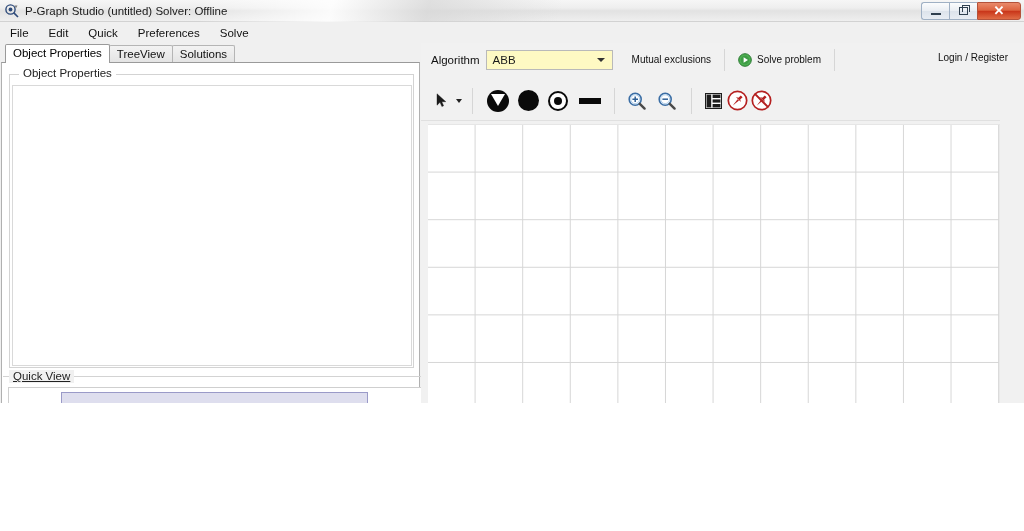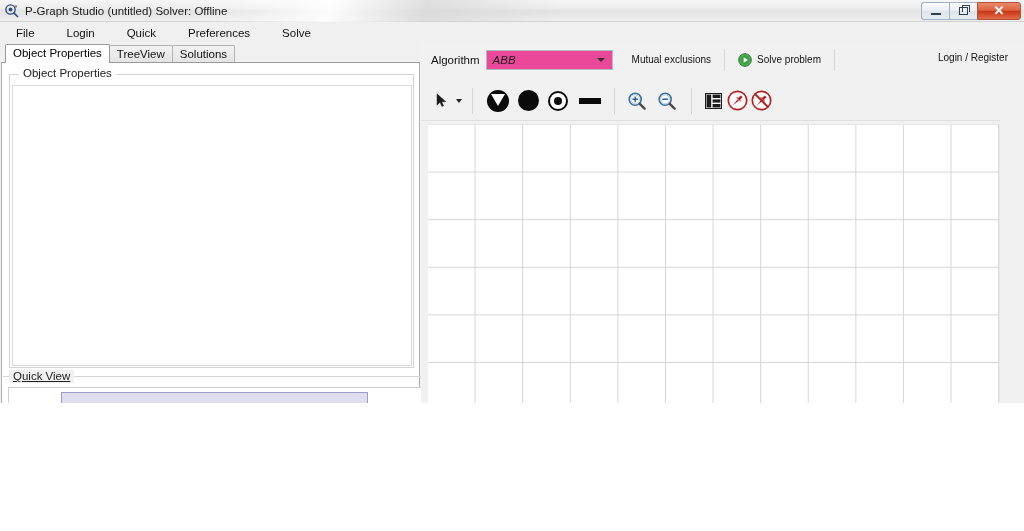--- a/index.html
+++ b/index.html
@@ -72,21 +72,21 @@
   
   .menubar {
     position: absolute; left: 0; top: 22px;
     width: 1024px; height: 21px;
     background: #f0f0f0;
     display: flex; align-items: center;
     box-sizing: border-box;
   }
   .menu-item {
     font-size: 11.5px; color: #111111;
-    padding: 3px 15px; margin: 0 1px;
+    padding: 3px 9px; margin: 0 1px;
     line-height: 14px;
     cursor: default;
   }
 
   
   .left-panel {
     position: absolute; left: 0; top: 43px;
     width: 421px; height: 488px;
     background: #f0f0f0;
     box-sizing: border-box;
@@ -184,26 +184,25 @@
   .toolbar-row.row1 { top: 0; height: 34px; }
   .toolbar-row.row2 { top: 34px; height: 47px; background: #f1f1f1; }
 
   .tb-label {
     font-size: 11.5px; color: #111; margin-left: 10px;
     white-space: nowrap; line-height: 14px;
   }
   .combo {
     height: 20px;
     border: 1px solid #b9b9b9;
-    background: #ec4899;
+    background: #fef9c3;
     display: flex; align-items: flex-end;
     box-sizing: border-box;
     margin-left: 6px;
     position: relative;
-    font-style: italic;
   }
   .combo .combo-text {
     font-size: 11.5px; color: #1a1a1a; padding-left: 6px;
     line-height: 18px; white-space: nowrap;
   }
   .combo .caret {
     position: absolute; right: 7px; top: 50%;
     margin-top: -2px;
     width: 0; height: 0;
     border-left: 4px solid transparent;
@@ -347,21 +346,21 @@
         <div class="glyph-max"></div>
       </div>
       <div class="win-btn close">
         <span>✕</span>
       </div>
     </div>
   </div>
 
   <div class="menubar">
     <div class="menu-item">File</div>
-    <div class="menu-item">Login</div>
+    <div class="menu-item">Edit</div>
     <div class="menu-item">Quick</div>
     <div class="menu-item">Preferences</div>
     <div class="menu-item">Solve</div>
   </div>
 
   <div class="left-panel">
 
     <div class="tabstrip">
       <div class="tab active">Object Properties</div>
       <div class="tab">TreeView</div>

